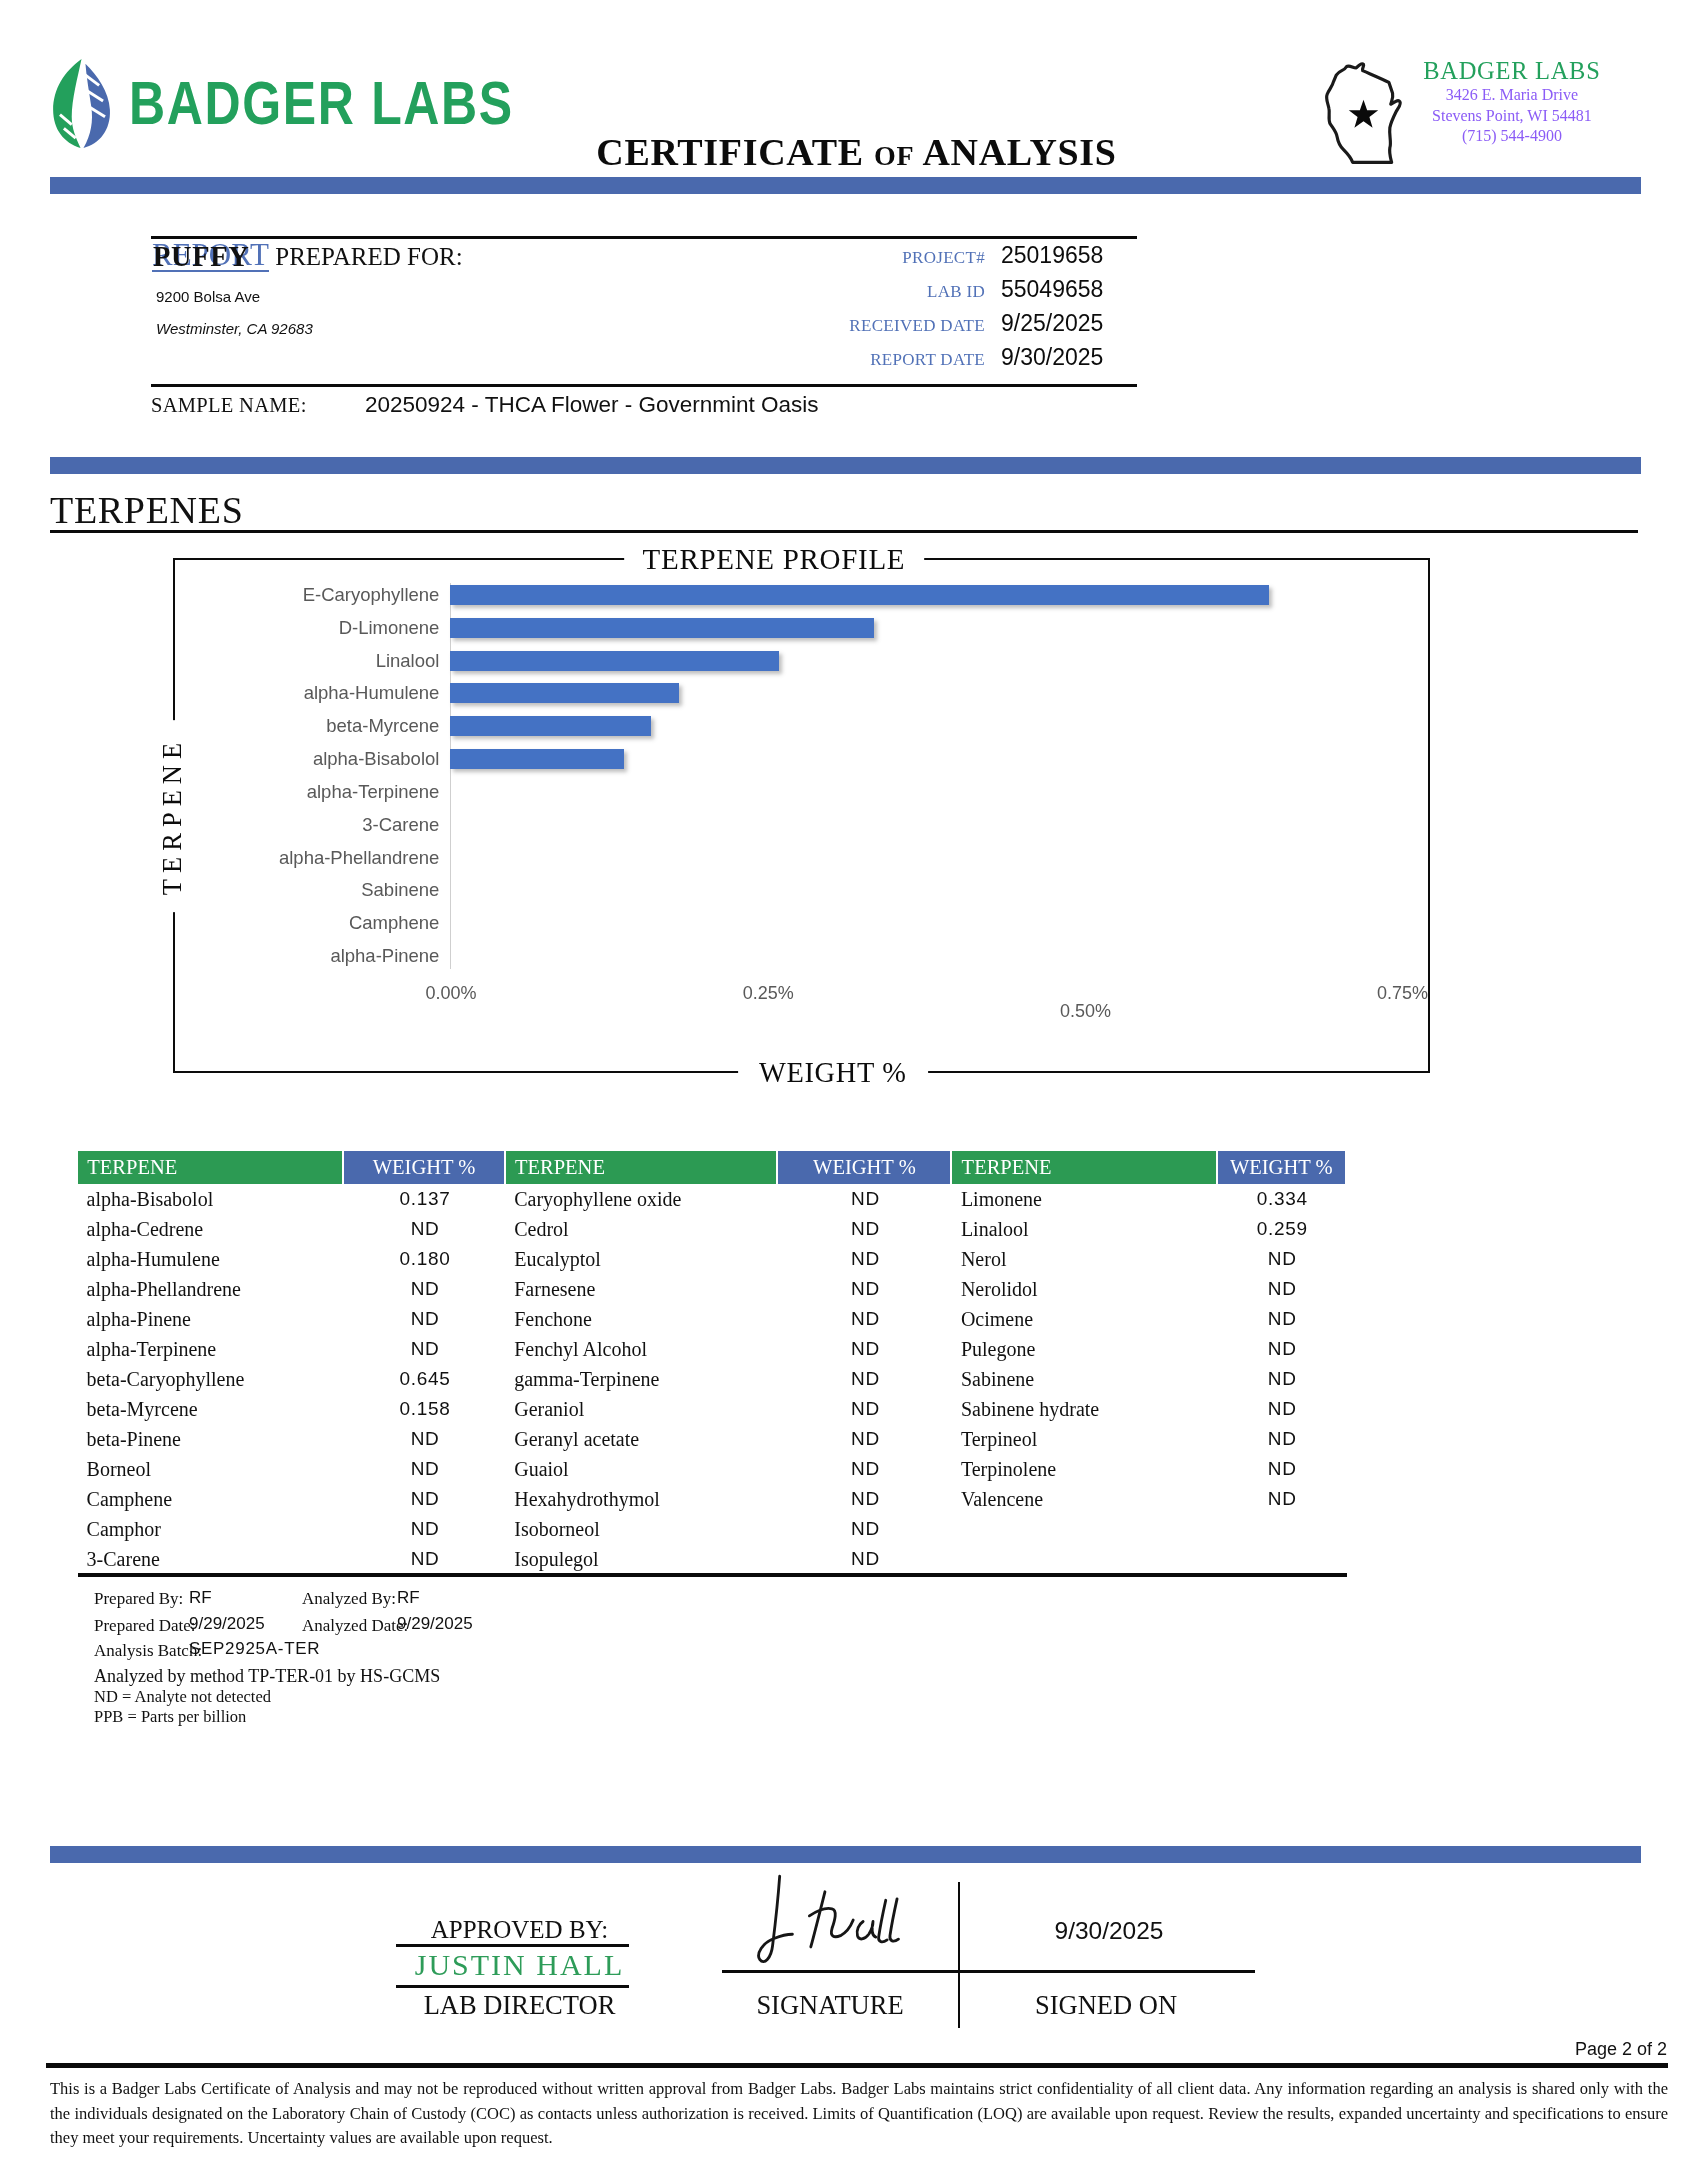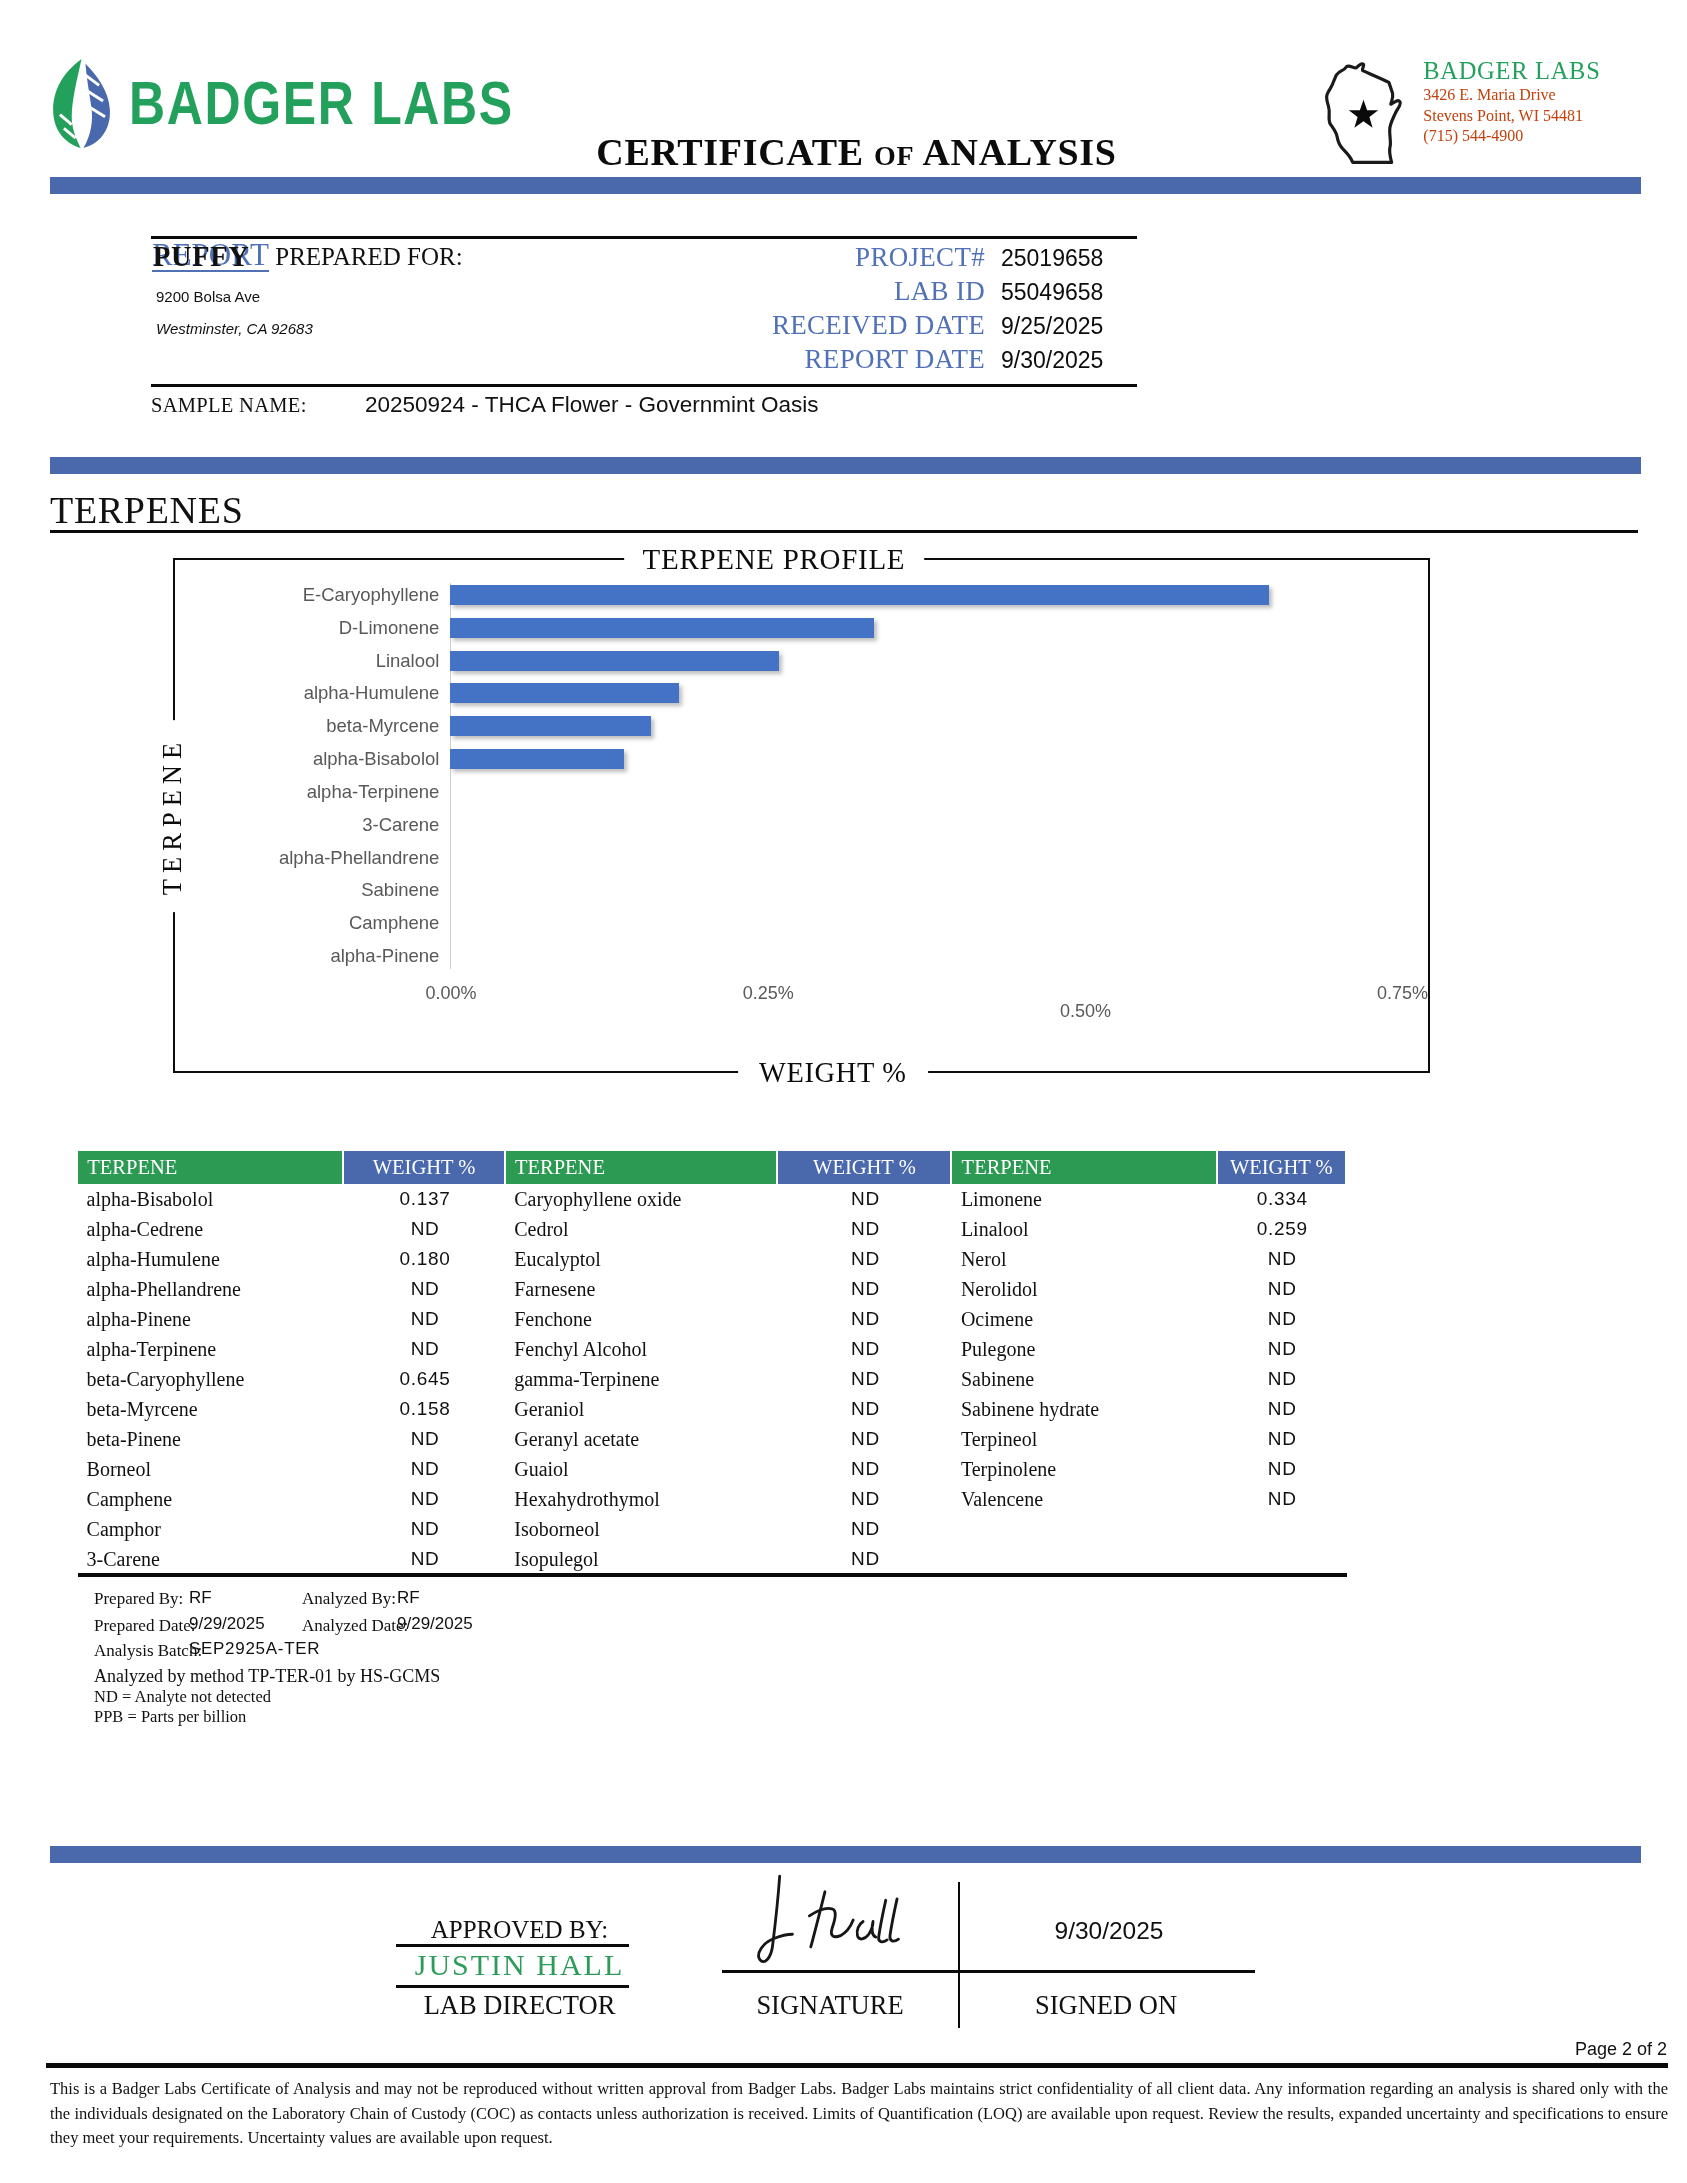--- a/index.html
+++ b/index.html
@@ -9,34 +9,34 @@
 
   
   .logo-block{position:absolute;left:48px;top:52px;height:101px;display:flex;align-items:center;gap:12px;}
   .logo-word{font-family:"Liberation Sans",sans-serif;font-weight:bold;color:#23a05c;
              font-size:61px;letter-spacing:2px;transform:scaleX(.82);transform-origin:left center;white-space:nowrap;}
   .doc-title{position:absolute;left:463px;top:105px;width:787px;text-align:center;
              font-weight:bold;font-size:38px;letter-spacing:0.7px;color:#0c0c0c;white-space:nowrap;}
   .doc-title .of{font-size:28px;text-transform:uppercase;}
   .lab-block{position:absolute;left:1313px;top:57px;display:flex;gap:9.3px;}
   .lab-name{color:#23a05c;font-size:24.5px;letter-spacing:0.7px;}
-  .lab-addr{font-size:16px;line-height:20.5px;color:#c2410c;}
+  .lab-addr{font-size:16px;line-height:20.5px;color:#8b5cf6;text-align:center;}
 
   .bluebar{position:absolute;left:50px;width:1591px;height:17px;background:#4a69ad;}
 
   
   .rpt-head{position:absolute;left:152px;top:202px;font-size:25px;white-space:nowrap;margin-top:35px;}
   .rpt-accent{color:#5171b7;font-size:31px;text-decoration:underline;text-decoration-thickness:2px;text-underline-offset:4.6px;}
   .hline{position:absolute;background:#0a0a0a;}
   .client-name{position:absolute;left:153px;top:241px;font-size:28.4px;font-weight:bold;letter-spacing:0.7px;}
   .client-addr1,.client-addr2{position:absolute;left:156px;font-family:"Liberation Sans",sans-serif;font-size:15px;}
   .client-addr1{top:288px;} .client-addr2{top:320px;font-style:italic;}
   #report-fields{position:absolute;left:503px;top:242px;width:629px;}
   .frow{display:flex;align-items:baseline;height:34px;}
-  .flabel{width:482px;text-align:right;color:#5171b7;font-size:27px;letter-spacing:0.3px;}
+  .flabel{width:482px;text-align:right;color:#5171b7;font-size:17px;letter-spacing:0.3px;}
   .fvalue{margin-left:16px;font-family:"Liberation Sans",sans-serif;font-size:23px;color:#0c0c0c;}
   .sample-label{position:absolute;left:151px;top:394px;font-size:20.5px;letter-spacing:0.3px;}
   .sample-value{position:absolute;left:365px;top:392px;font-family:"Liberation Sans",sans-serif;font-size:22.5px;}
 
   
   .section-title{position:absolute;left:50px;top:488px;font-size:38px;letter-spacing:0.7px;}
 
   .chart-box{position:absolute;left:173px;top:558px;width:1253px;height:511px;border:2.6px solid #0c0c0c;}
   .chart-legend{position:absolute;background:#fff;font-size:29px;white-space:nowrap;color:#0c0c0c;}
   .cl-top{top:-22.5px;left:47.8%;transform:translateX(-50%);padding:0 18.5px;line-height:42px;letter-spacing:0.7px;}

